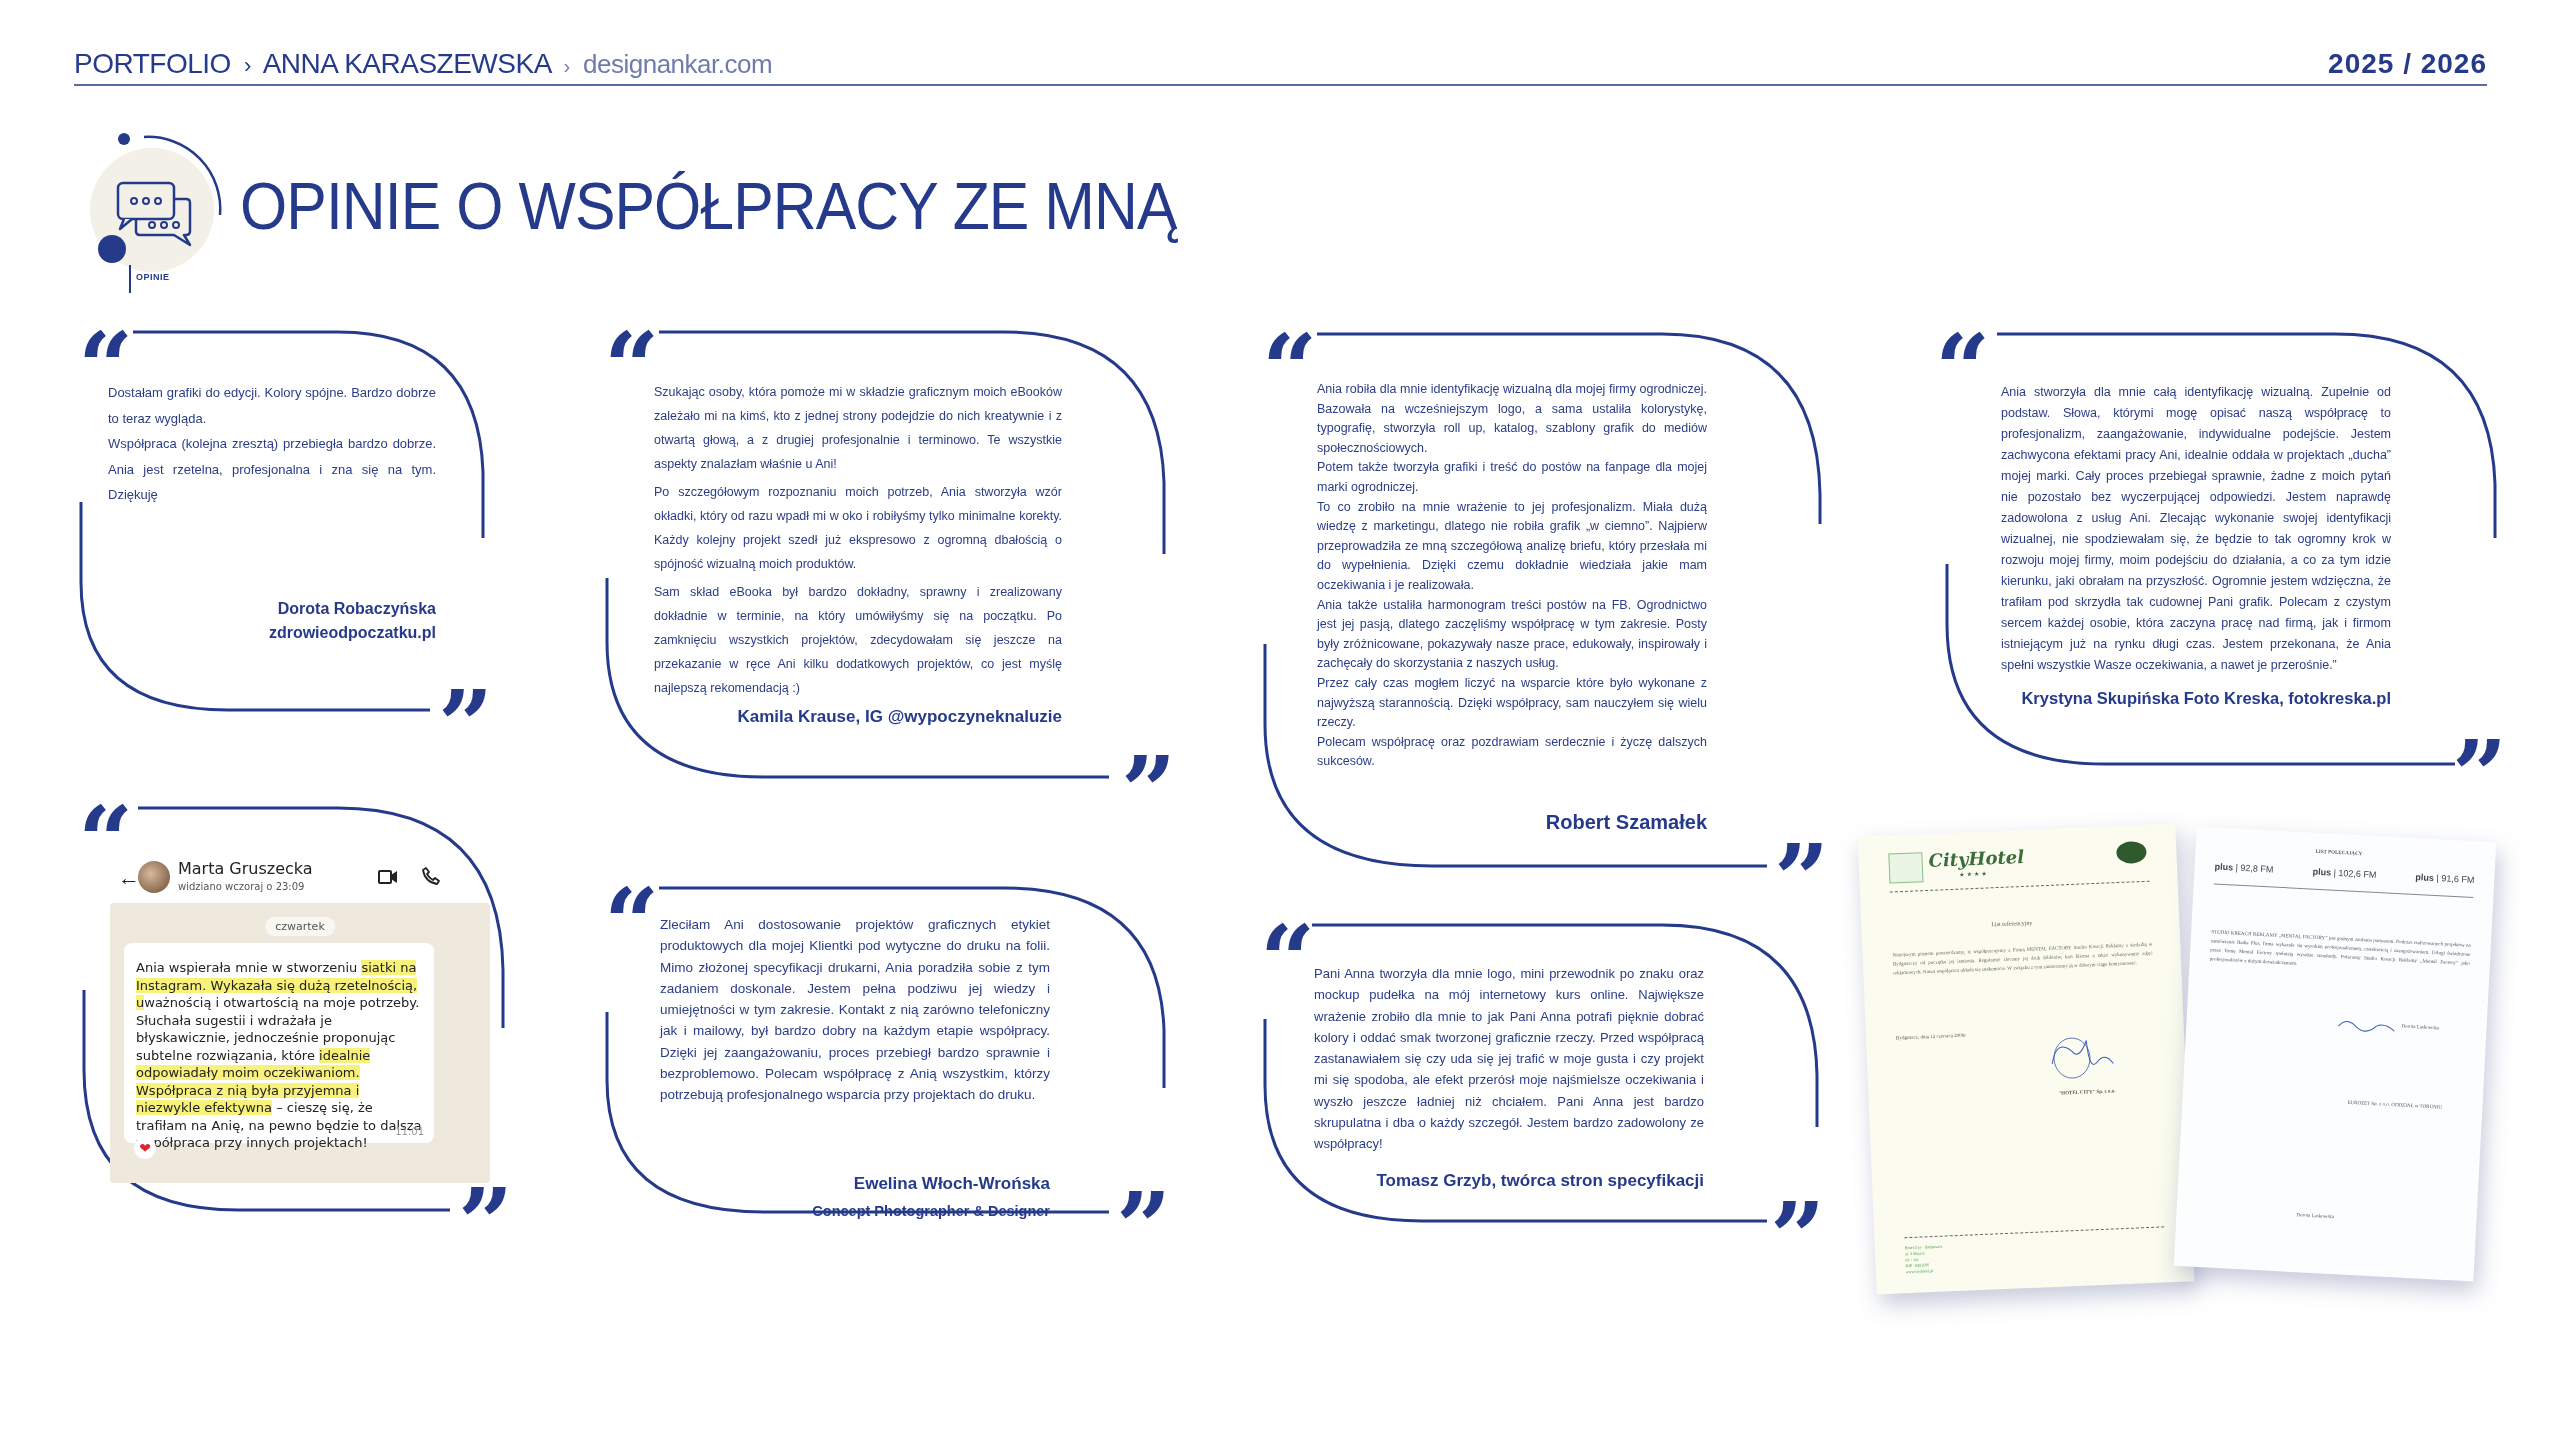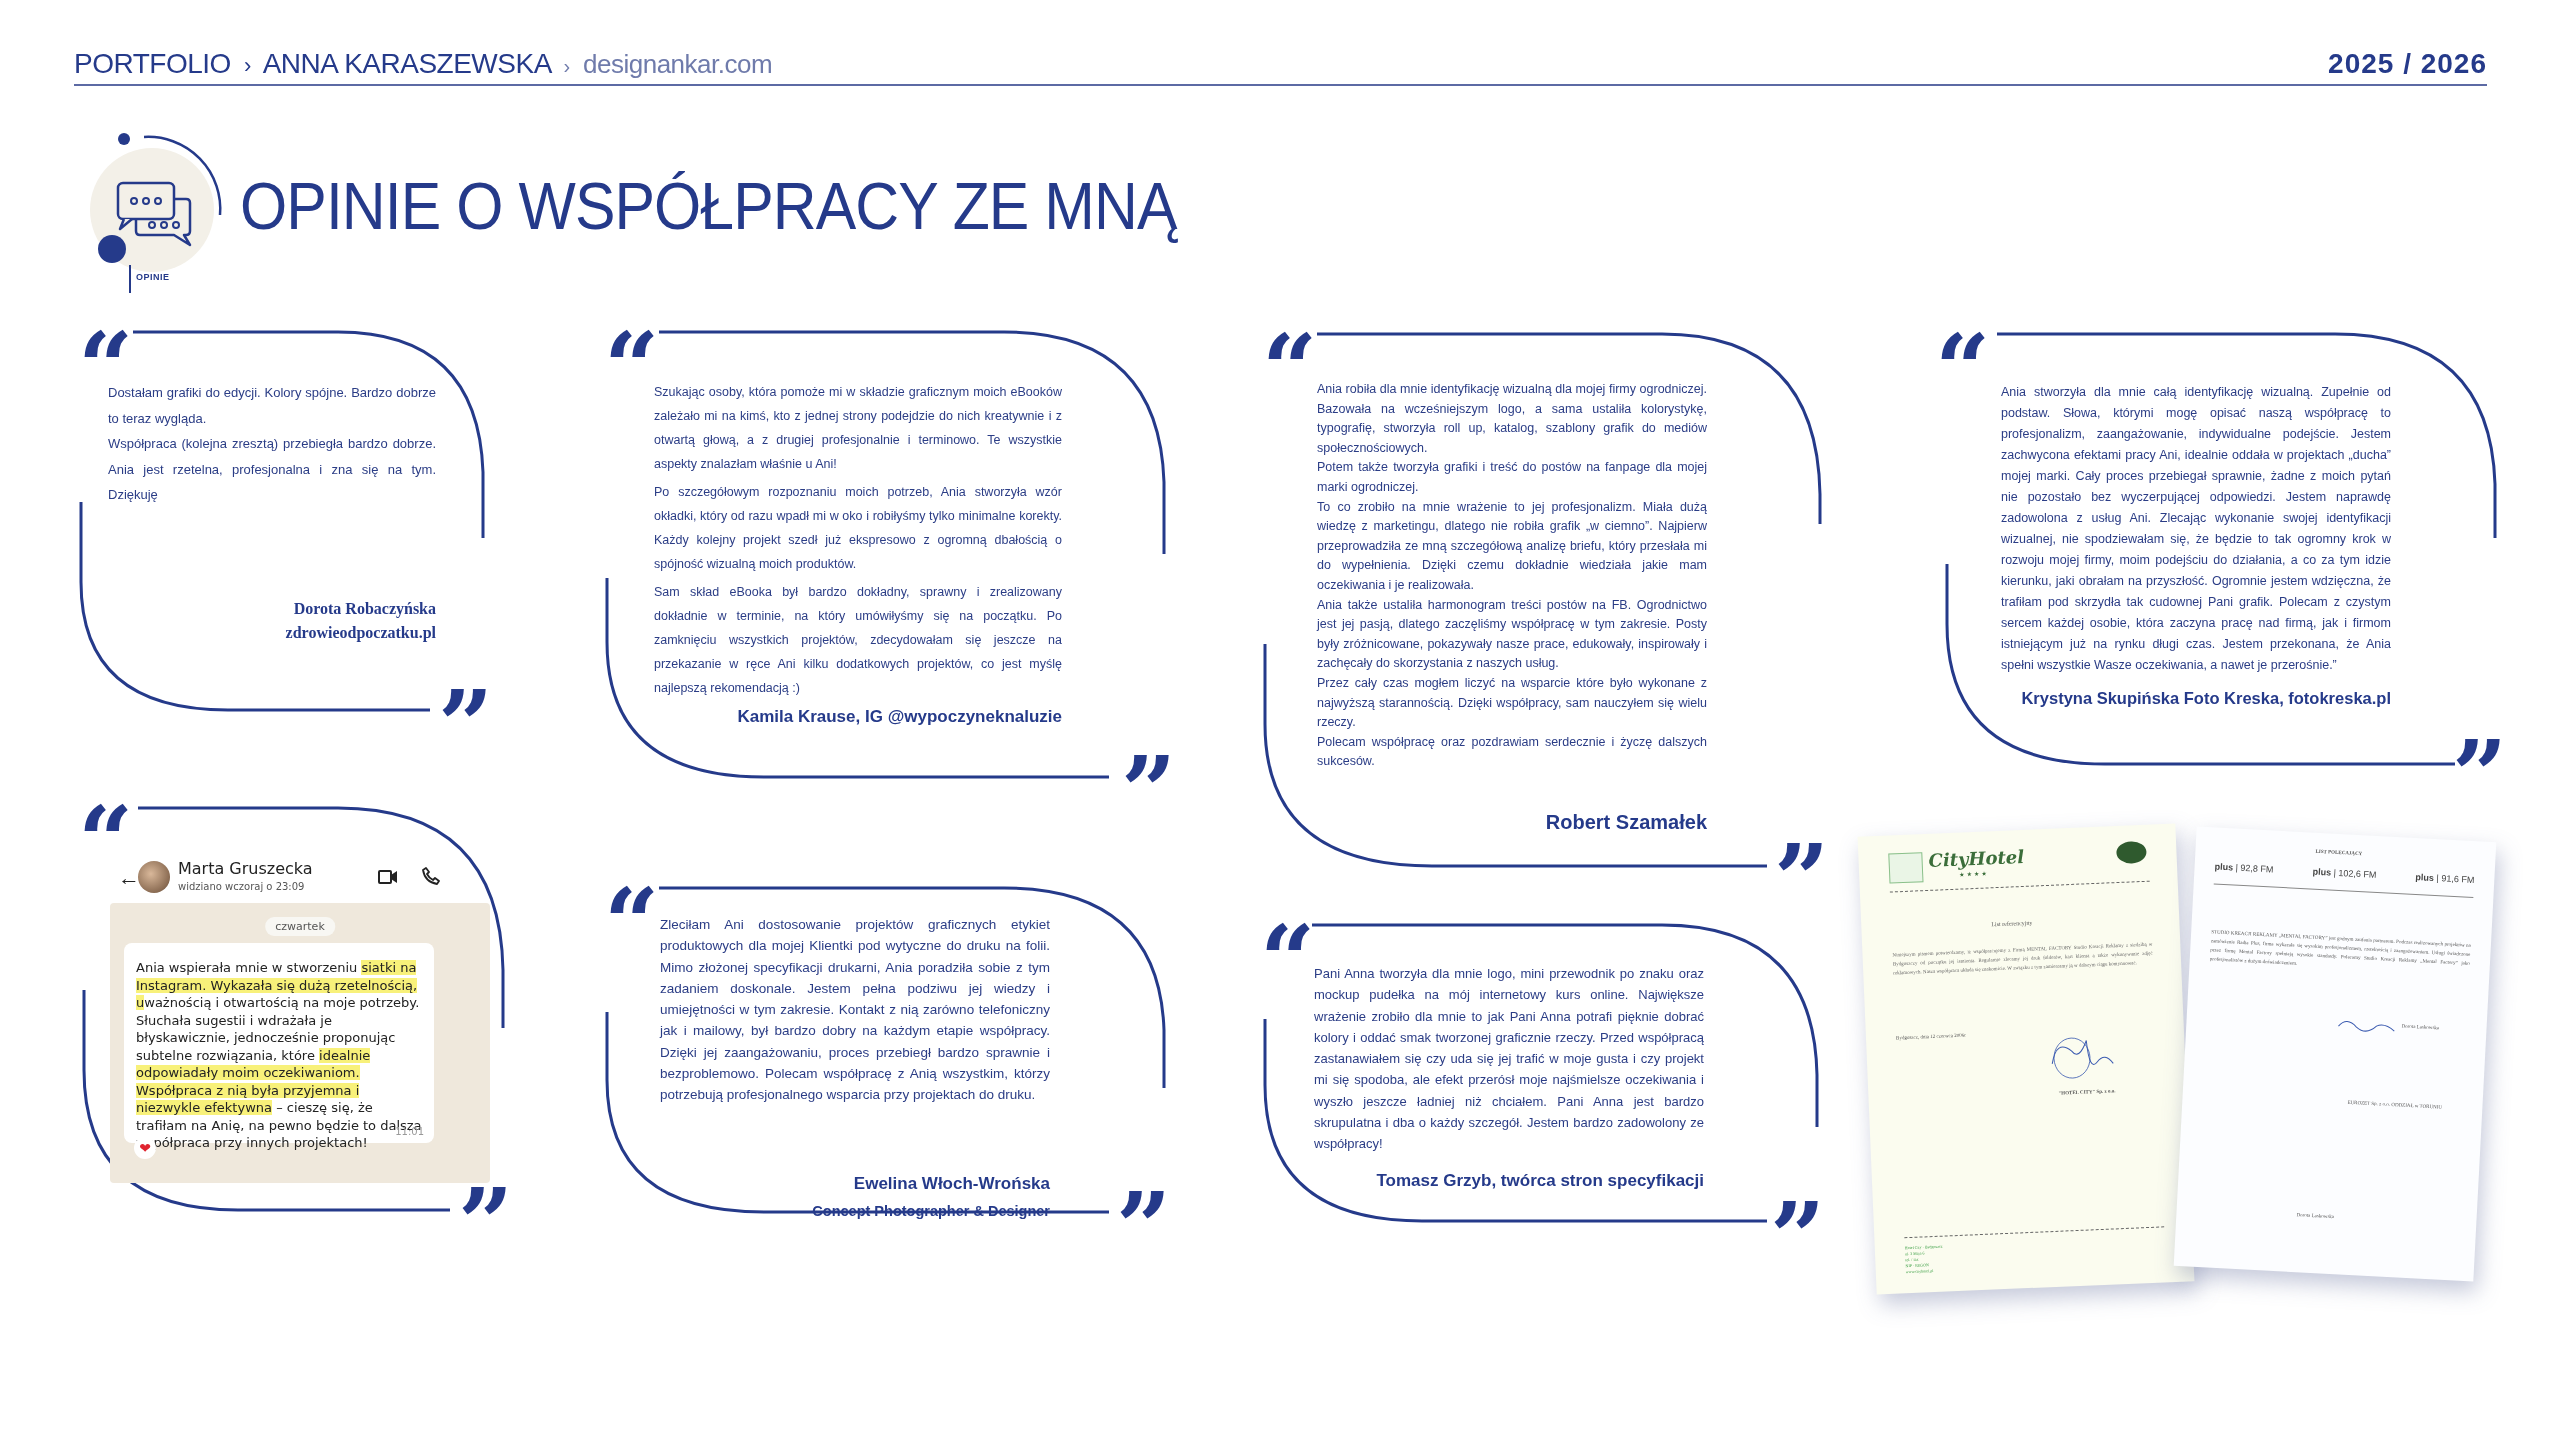--- a/index.html
+++ b/index.html
@@ -97,21 +97,21 @@
   <svg class="frame" width="420" height="400">
     <path d="M 55 10 L 260 10 Q 400 10 405 150 L 405 216" fill="none" stroke="#253a8a" stroke-width="3"></path>
     <path d="M 3 180 L 3 260 Q 3 388 150 388 L 352 388" fill="none" stroke="#253a8a" stroke-width="3"></path>
   </svg>
   <span class="q-open" style="left:0px;top:-2px;">“</span>
   <span class="q-close" style="left:360px;top:356px;">”</span>
   <div class="body" style="left:30px;top:58px;width:328px;font-size:13px;line-height:25.5px;">
     <p>Dostałam grafiki do edycji. Kolory spójne. Bardzo dobrze to teraz wygląda.</p>
     <p>Współpraca (kolejna zresztą) przebiegła bardzo dobrze. Ania jest rzetelna, profesjonalna i zna się na tym. Dziękuję</p>
   </div>
-  <div class="author" style="left:30px;top:275px;width:328px;font-size:16px;line-height:24px;font-family:Liberation Serif, serif;">
+  <div class="author" style="left:30px;top:275px;width:328px;font-size:16px;line-height:24px;">
     <div>Dorota Robaczyńska</div>
     <div>zdrowieodpoczatku.pl</div>
   </div>
 </div>
 
 <div class="card" style="left:604px;top:322px;width:575px;height:470px;">
   <svg class="frame" width="575" height="470">
     <path d="M 55 10 L 400 10 Q 555 10 560 160 L 560 232" fill="none" stroke="#253a8a" stroke-width="3"></path>
     <path d="M 3 256 L 3 320 Q 3 455 160 455 L 505 455" fill="none" stroke="#253a8a" stroke-width="3"></path>
   </svg>

